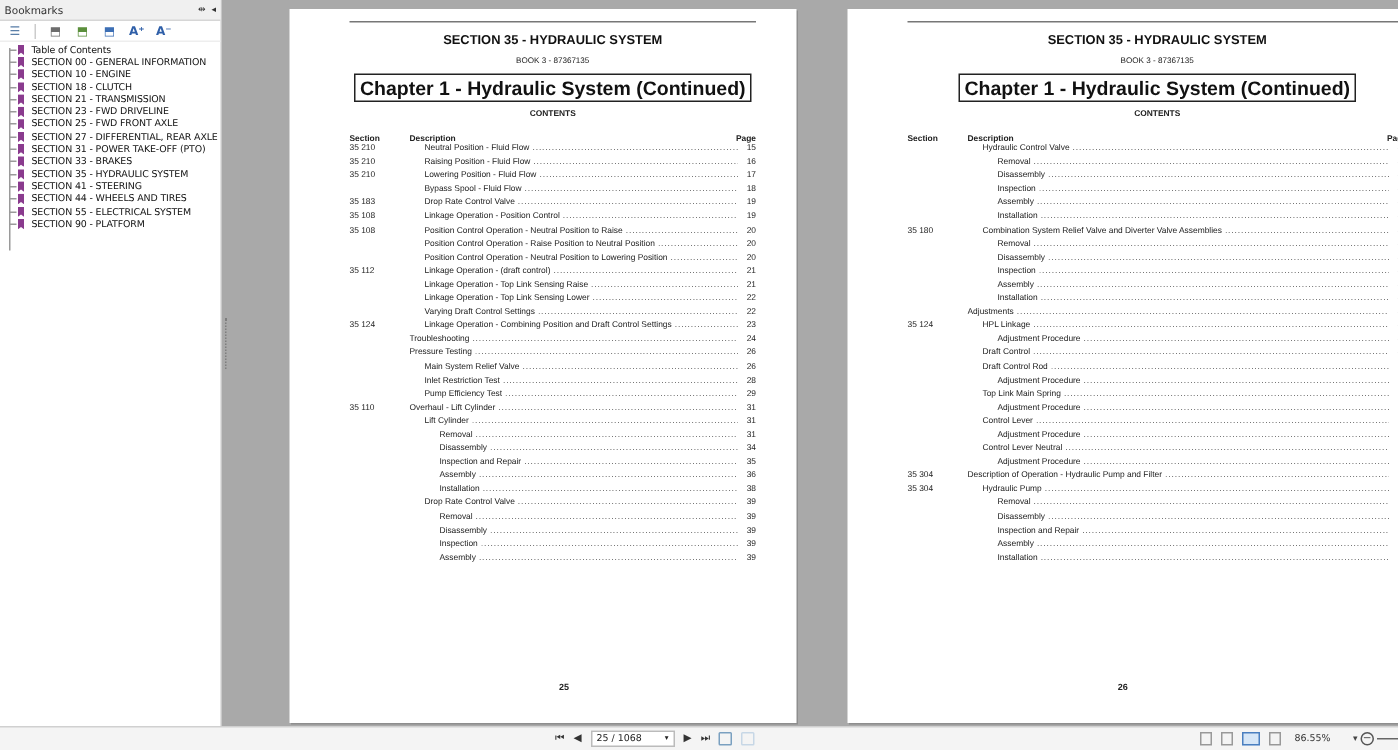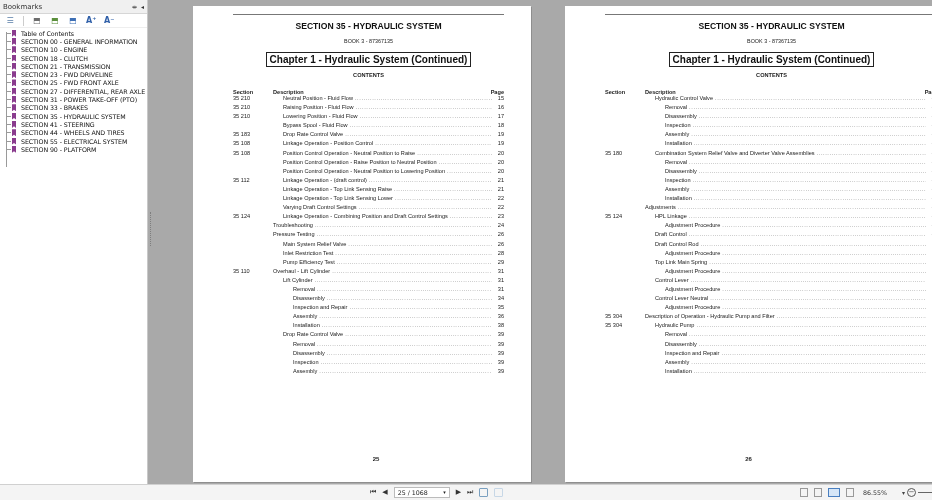--- a/index.html
+++ b/index.html
@@ -24,21 +24,21 @@
 
 .page{position:absolute;top:6px;width:338px;height:476px;background:#fff;box-shadow:1px 1px 0 #8e8e8e;}
 .pg1{left:193px;}
 .pg2{left:565px;width:367px;}
 .pg-inner{position:absolute;left:40px;right:27px;top:8px;}
 .pg2 .pg-inner{right:-6px;}
 .topline{height:1px;background:#777;margin-bottom:6px;}
 .sec-title{text-align:center;font-weight:bold;font-size:8.6px;color:#111;font-family:"Liberation Sans",sans-serif;}
 .book{text-align:center;font-size:5.4px;color:#222;margin-top:7px;font-family:"Liberation Sans",sans-serif;}
 .chapter-wrap{text-align:center;margin-top:4px;}
-.chapter{display:inline-block;border:1px solid #222;padding:1px 3px;font-weight:bold;font-size:10px;color:#111;font-family:"Liberation Sans",sans-serif;}
+.chapter{display:inline-block;border:1px solid #222;padding:1px 3px;font-weight:bold;font-size:13px;color:#111;font-family:"Liberation Sans",sans-serif;}
 .contents{text-align:center;font-size:5.6px;font-weight:bold;color:#222;margin-top:5px;font-family:"Liberation Sans",sans-serif;}
 .toc-head{display:flex;font-size:5.6px;font-weight:bold;color:#222;margin-top:11px;font-family:"Liberation Sans",sans-serif;}
 .toc-head .c-sec{width:40px;} .toc-head .c-desc{flex:1;} .toc-head .c-page{text-align:right;}
 .toc-row{display:flex;align-items:baseline;height:9.1px;font-size:5.6px;color:#222;font-family:"Liberation Sans",sans-serif;}
 .toc-row .c-sec{width:40px;flex:none;}
 .toc-row .c-desc{flex:1;display:flex;align-items:baseline;overflow:hidden;white-space:nowrap;}
 .toc-row .c-desc .txt{flex:none;}
 .toc-row .c-desc .dots{flex:1;overflow:hidden;white-space:nowrap;color:#555;letter-spacing:0.6px;margin-left:2px;}
 .toc-row .c-page{width:12px;text-align:right;flex:none;}
 .ind0{padding-left:0;} .ind1{padding-left:10px;} .ind2{padding-left:20px;}

